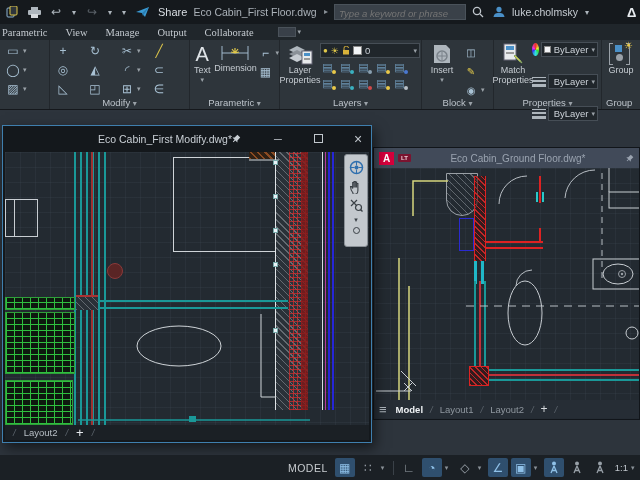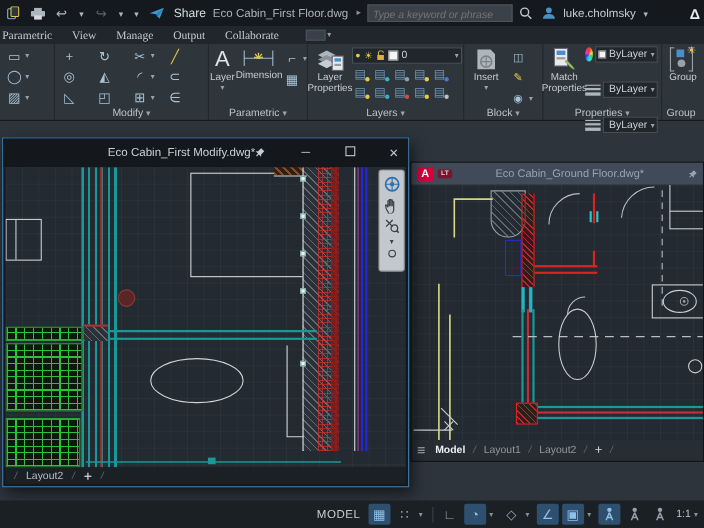--- a/index.html
+++ b/index.html
@@ -274,21 +274,21 @@
         <span class="rowic">
             <span class="ric">∈</span>
           </span>
       </div>
       <div class="panel-label"><span>Modify</span> <span class="cd">▾</span></div>
     </div>
 
     <div class="panel" style="width:90px; display:flex;">
       <div class="bigbtn" style="width:32px">
         <span style="font-size:20px; color:#dfe4e8; line-height:22px;">A</span>
-        <span class="lbl">Layer</span>
+        <span class="lbl">Text</span>
         <span class="cd">▾</span>
       </div>
       <div class="bigbtn" style="width:42px">
         <span>
           <svg width="30" height="20" viewBox="0 0 30 20">
               <path d="M2,3 V17 M28,3 V17 M2,10 H28" stroke="#9fb8cc" stroke-width="1" fill="none"></path>
               <path d="M15,10 l-3,-4 M15,10 l3,-4 M15,10 l0,-5 M15,10 l-4,-1 M15,10 l4,-1" stroke="#e0c84a" stroke-width="1.2" fill="none"></path>
             </svg>
         </span>
         <span class="lbl">Dimension</span>

